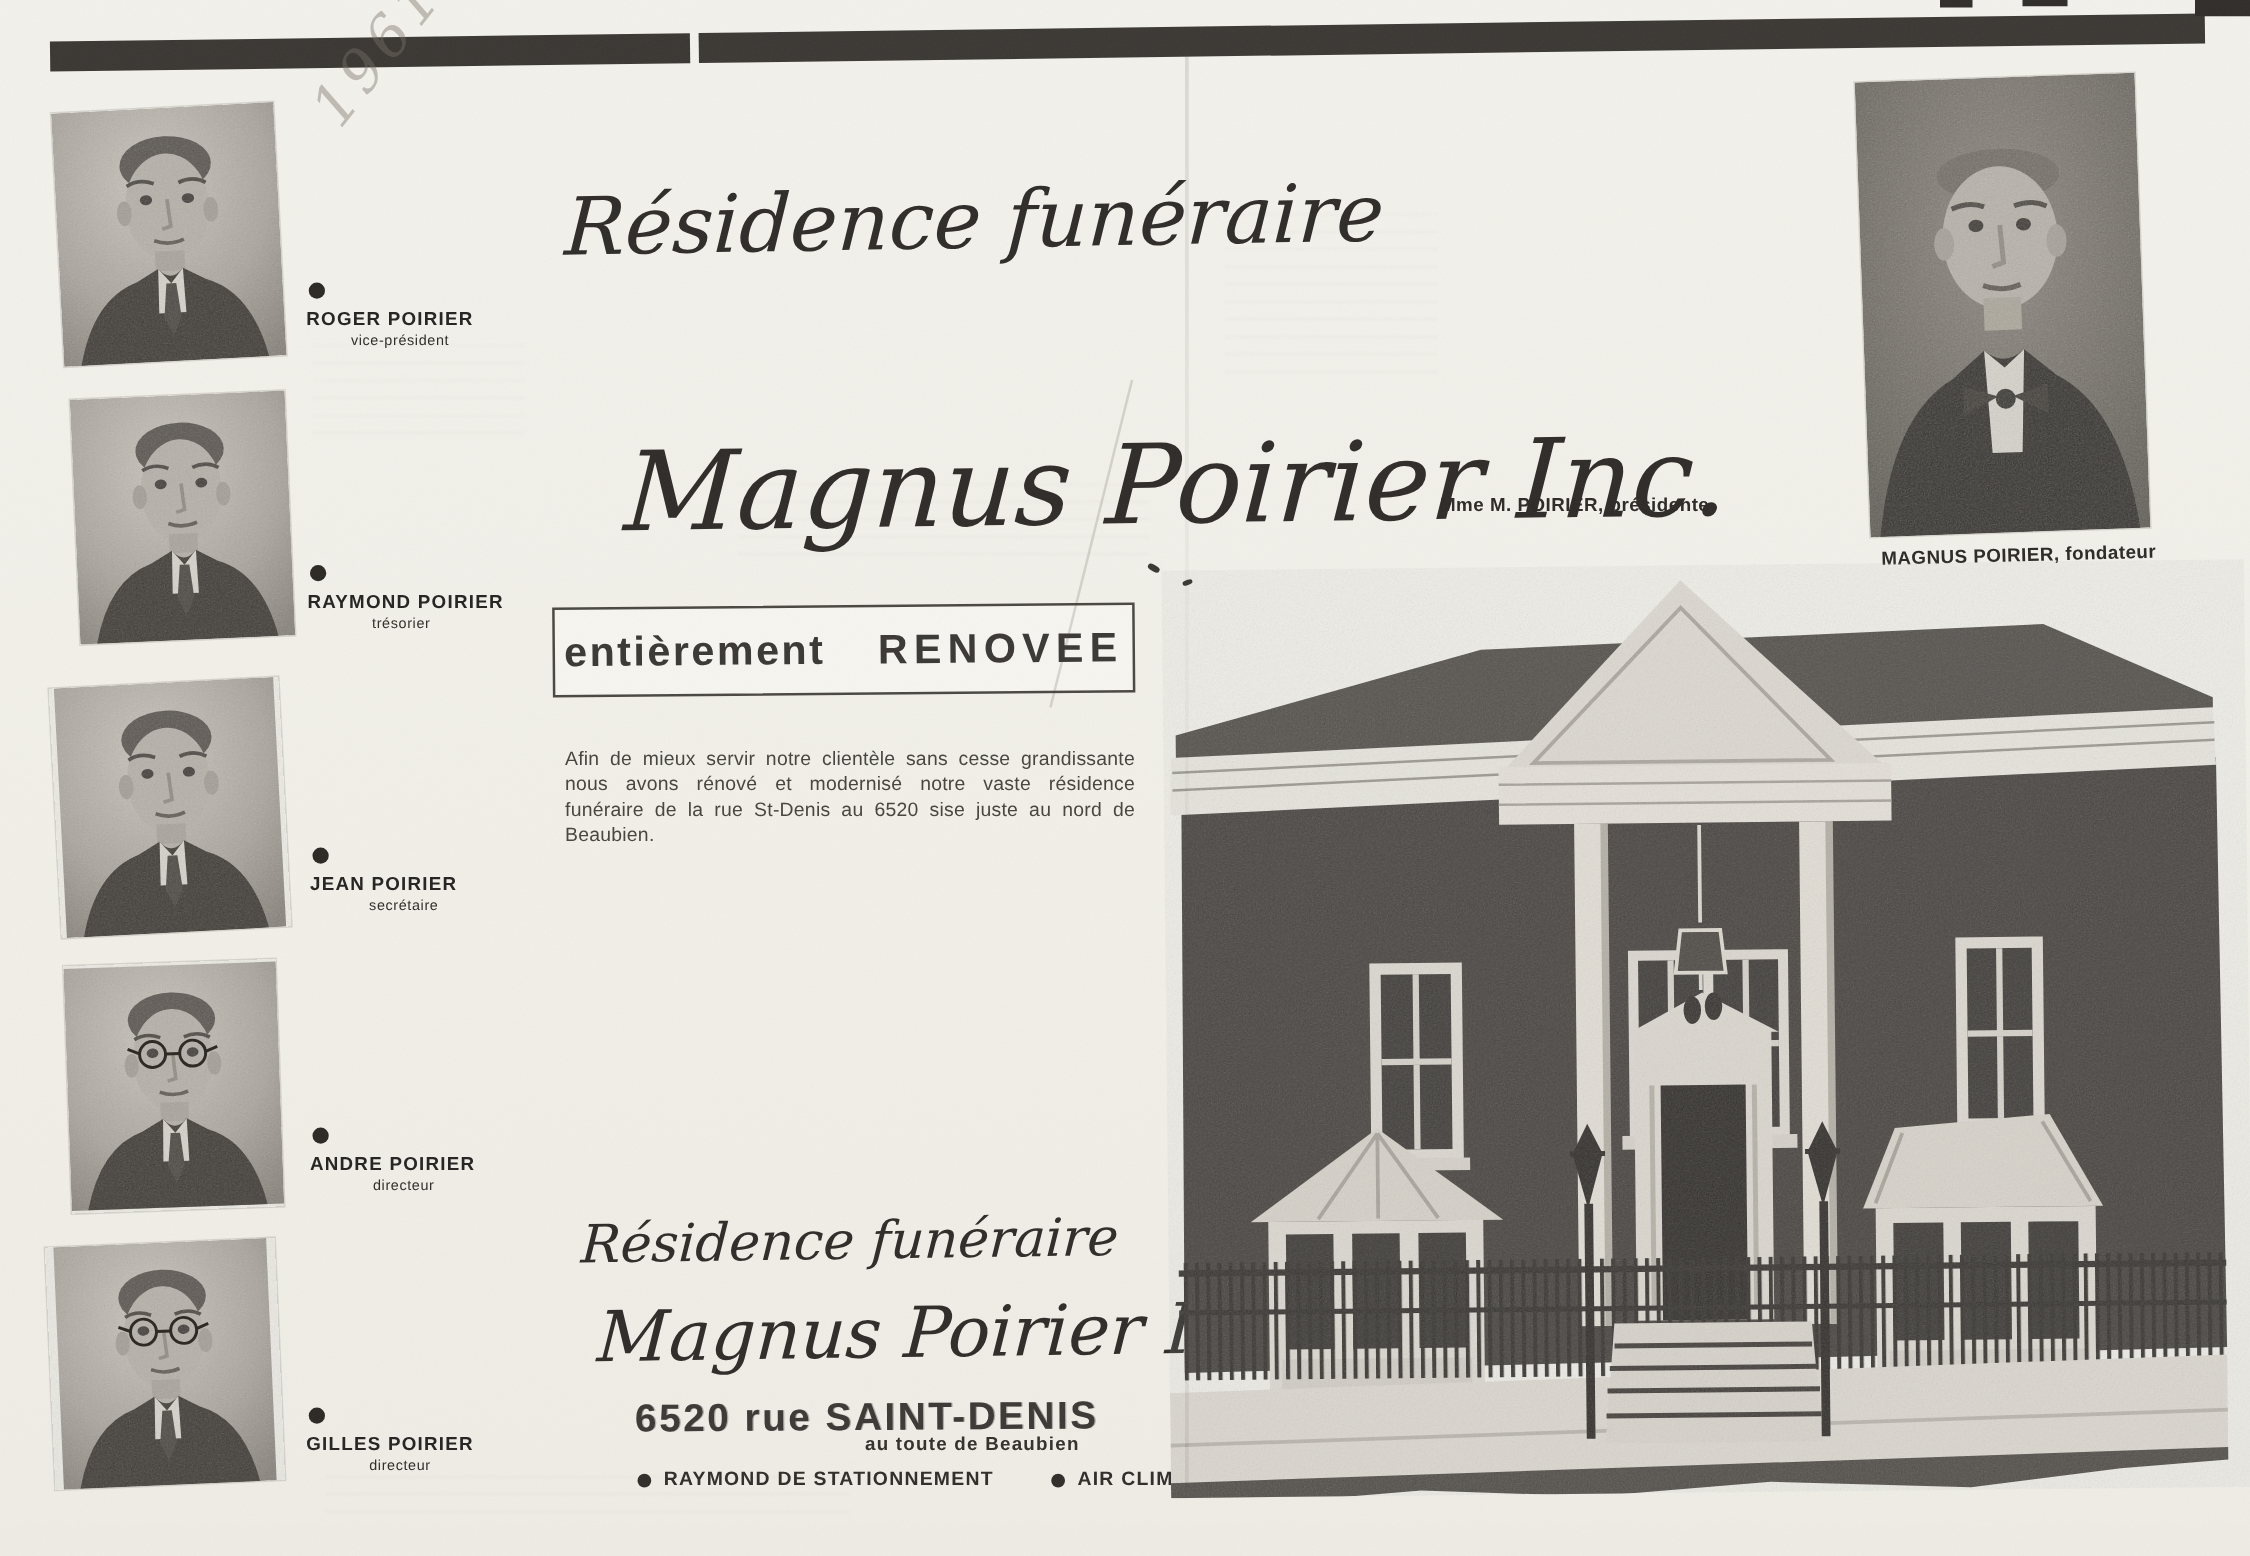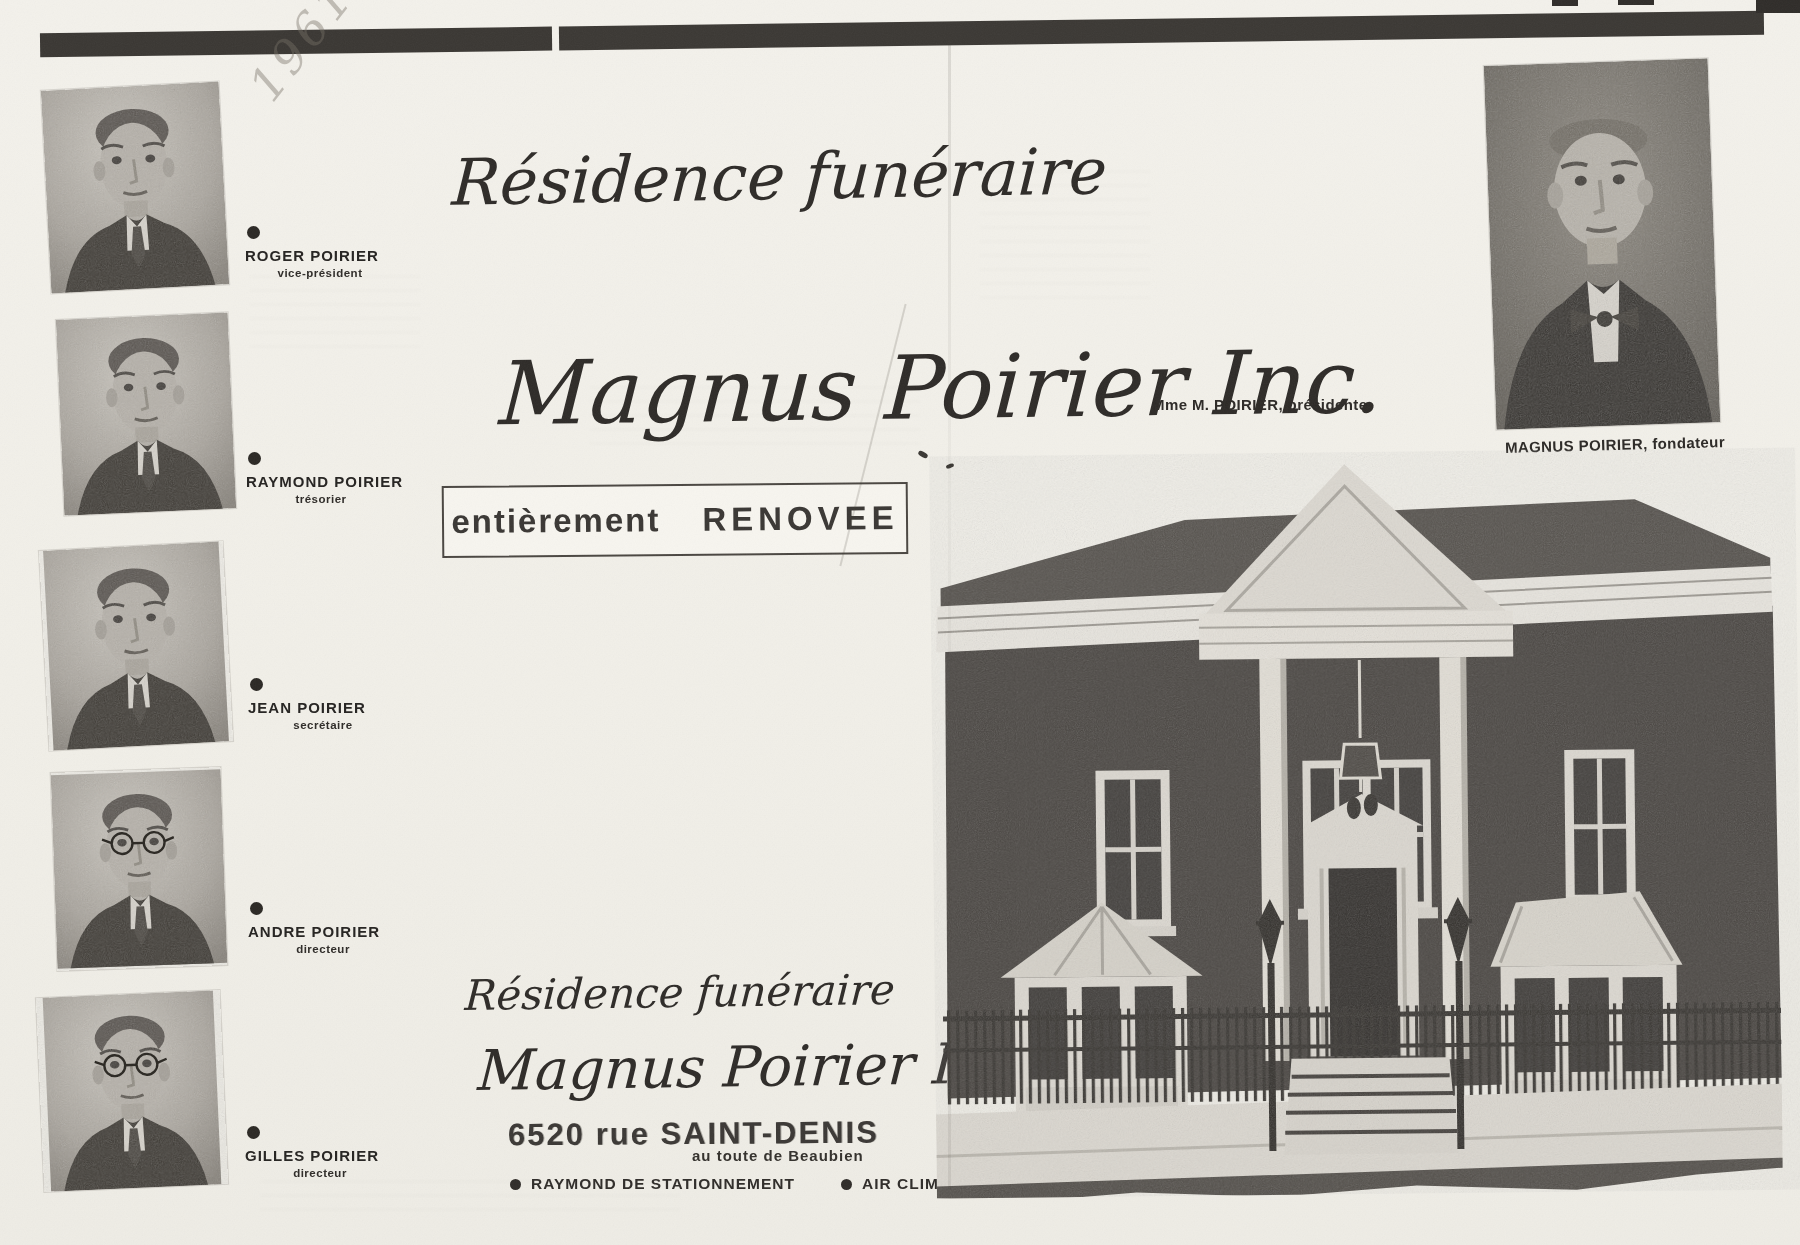--- a/index.html
+++ b/index.html
@@ -16,21 +16,21 @@
   
   .handnote{left:238px;top:78px;font-family:"DejaVu Serif",serif;font-style:italic;
             font-size:46px;letter-spacing:5px;color:rgba(118,112,102,.42);
             transform:rotate(-52deg);transform-origin:left top;}
   
   .photo{overflow:hidden;box-shadow:0 0 0 1px rgba(60,56,50,.15);}
   .photo svg{display:block;width:100%;height:100%;}
   .dlabel{width:150px;}
   .dot{display:block;width:13px;height:13px;border-radius:50%;background:#2b2824;margin:0 0 8px 2px;}
   .dname{font-size:15px;font-weight:bold;letter-spacing:1px;color:#252321;white-space:nowrap;}
-  .drole{font-size:11.5px;font-weight:bold;letter-spacing:.5px;color:#2e2b28;text-align:center;width:150px;margin-top:3px;}
+  .drole{font-size:11.5px;font-weight:normal;letter-spacing:.5px;color:#2e2b28;text-align:center;width:150px;margin-top:3px;}
   
   .script{font-family:"DejaVu Serif",serif;font-style:italic;color:#2e2b28;white-space:nowrap;}
   .h1{left:452px;top:140px;font-size:64px;transform:rotate(-1deg) skewX(-4deg);}
   .h2{left:500px;top:336px;font-size:88px;transform:rotate(-0.8deg) skewX(-4deg);}
   .mme{left:1152px;top:396px;font-size:15px;font-weight:bold;letter-spacing:.4px;color:#2c2926;}
   .founder-cap{left:1505px;top:436px;font-size:15px;font-weight:bold;letter-spacing:.4px;color:#2c2926;transform:rotate(-1.5deg);}
   
   .banner{left:442px;top:484px;width:462px;height:68px;background:#f7f5ef;border:2px solid #4a4641;
           display:flex;align-items:center;justify-content:center;gap:42px;transform:rotate(-0.5deg);}
   .banner .w1{font-size:33px;font-weight:bold;letter-spacing:2px;color:#3a3734;}
@@ -210,20 +210,21 @@
       <rect width="224" height="364" filter="url(#grainF)" opacity="0.38"></rect>
     </svg>
   </div>
   <div class="abs founder-cap">MAGNUS POIRIER, fondateur</div>
 
   <div class="abs banner">
     <span class="w1">entièrement</span>
     <span class="w2">RENOVEE</span>
   </div>
 
+  <p class="abs para" style="left:452px;top:598px;margin:0">Afin de mieux servir notre clientèle sans cesse grandissante nous avons rénové et modernisé notre vaste résidence funéraire de la rue St-Denis au 6520 sise juste au nord de Beaubien.</p>
 
   <div class="abs script s3">Résidence funéraire</div>
   <div class="abs script s4">Magnus Poirier Inc.</div>
   <div class="abs addr">6520 rue SAINT-DENIS</div>
   <div class="abs addr-sub">au toute de Beaubien</div>
   <div class="abs features">
     <span class="fdot"></span>
     <span>RAYMOND DE STATIONNEMENT</span>
     <span class="fgap"></span>
     <span class="fdot"></span>

